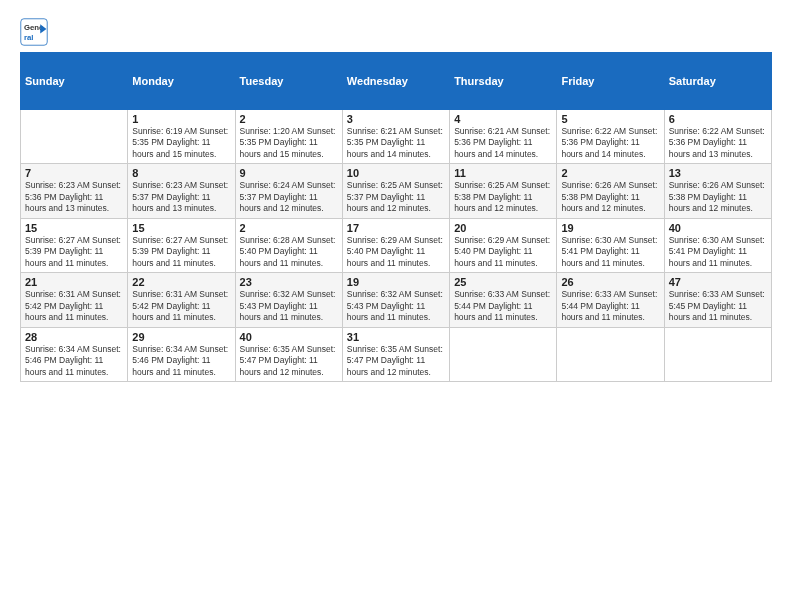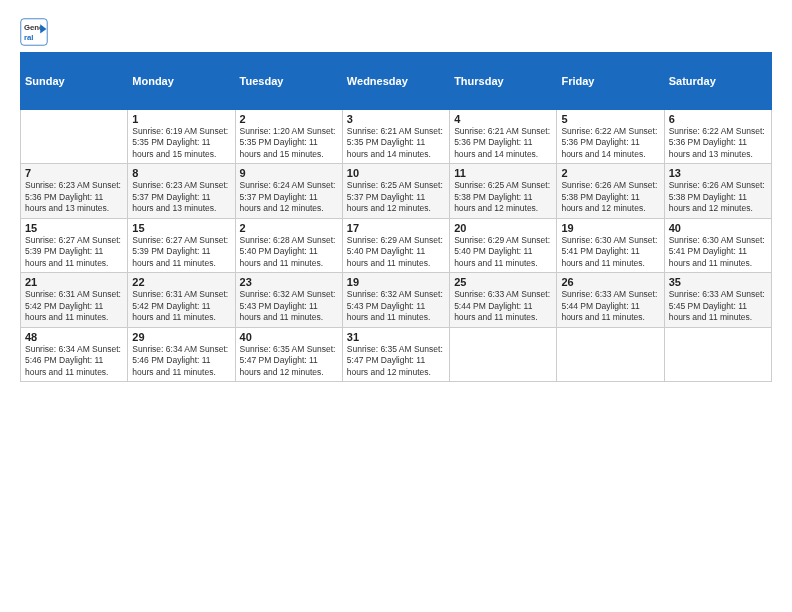--- a/index.html
+++ b/index.html
@@ -319,30 +319,30 @@
 and 11 minutes.</div>
           </td>
           <td>
             <div class="day-num">26</div>
             <div class="day-info">Sunrise: 6:33 AM
 Sunset: 5:44 PM
 Daylight: 11 hours
 and 11 minutes.</div>
           </td>
           <td>
-            <div class="day-num">35</div>
+            <div class="day-num">47</div>
             <div class="day-info">Sunrise: 6:33 AM
 Sunset: 5:45 PM
 Daylight: 11 hours
 and 11 minutes.</div>
           </td>
         </tr>
         <tr>
           <td>
-            <div class="day-num">48</div>
+            <div class="day-num">28</div>
             <div class="day-info">Sunrise: 6:34 AM
 Sunset: 5:46 PM
 Daylight: 11 hours
 and 11 minutes.</div>
           </td>
           <td>
             <div class="day-num">29</div>
             <div class="day-info">Sunrise: 6:34 AM
 Sunset: 5:46 PM
 Daylight: 11 hours

